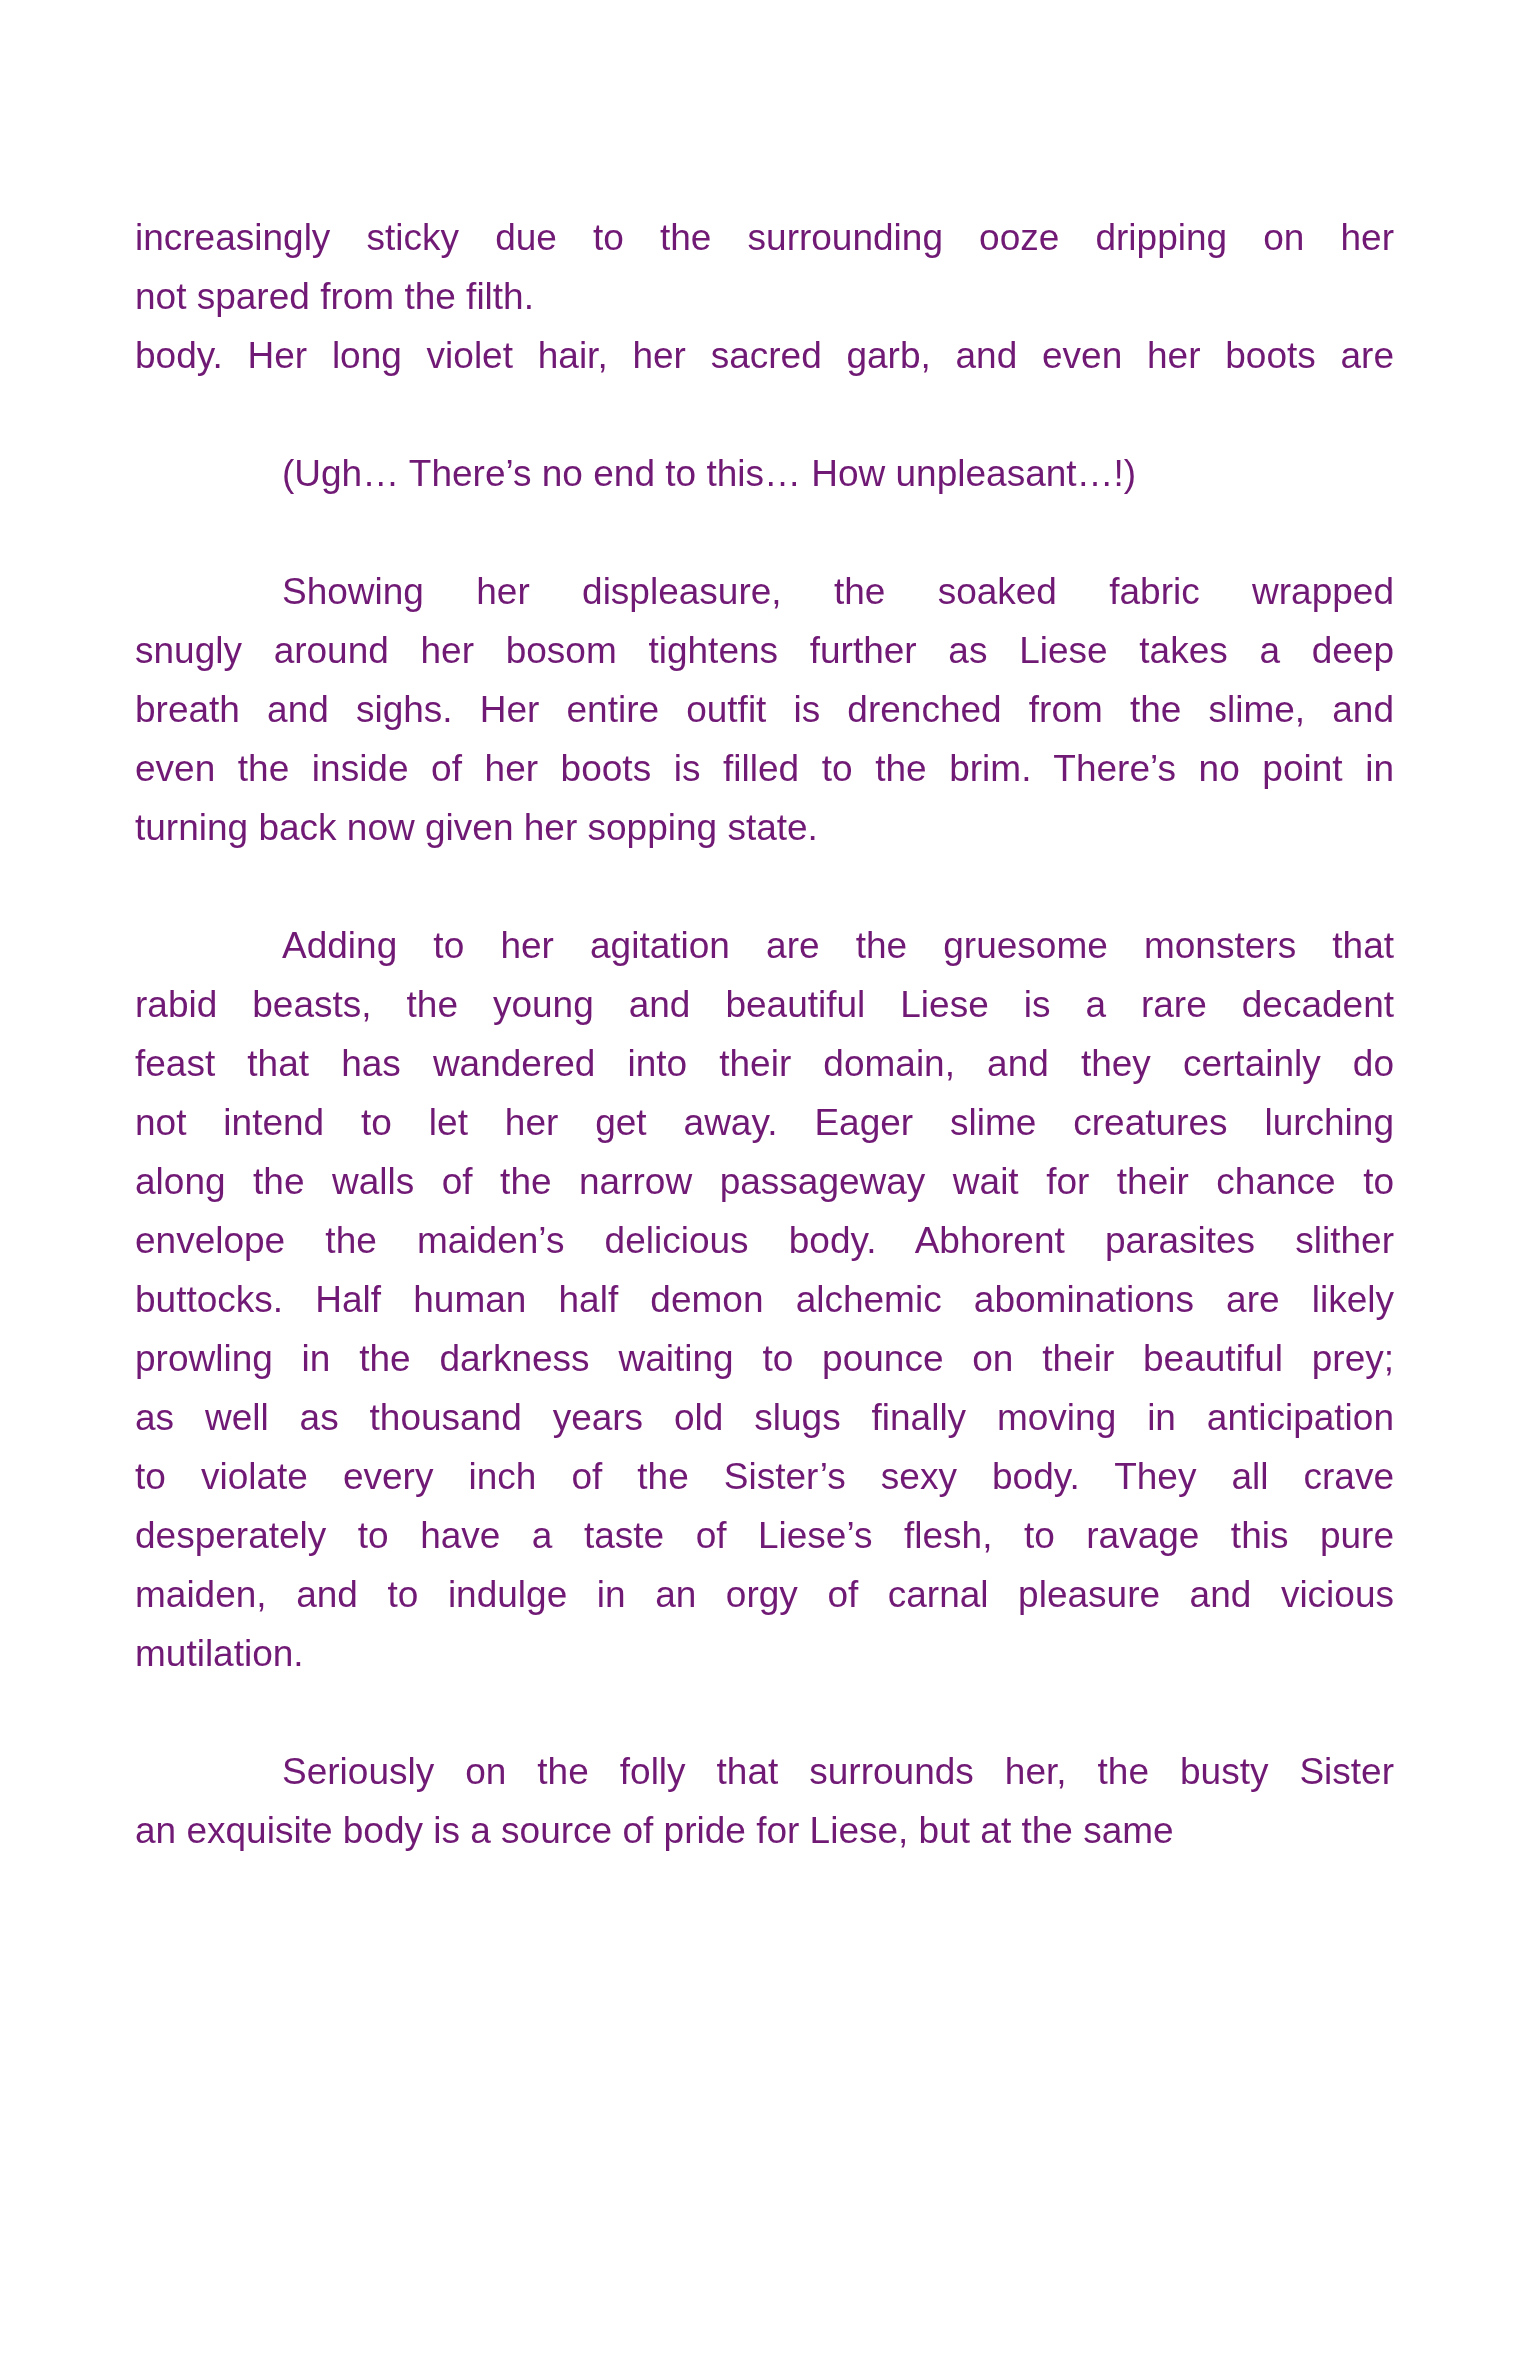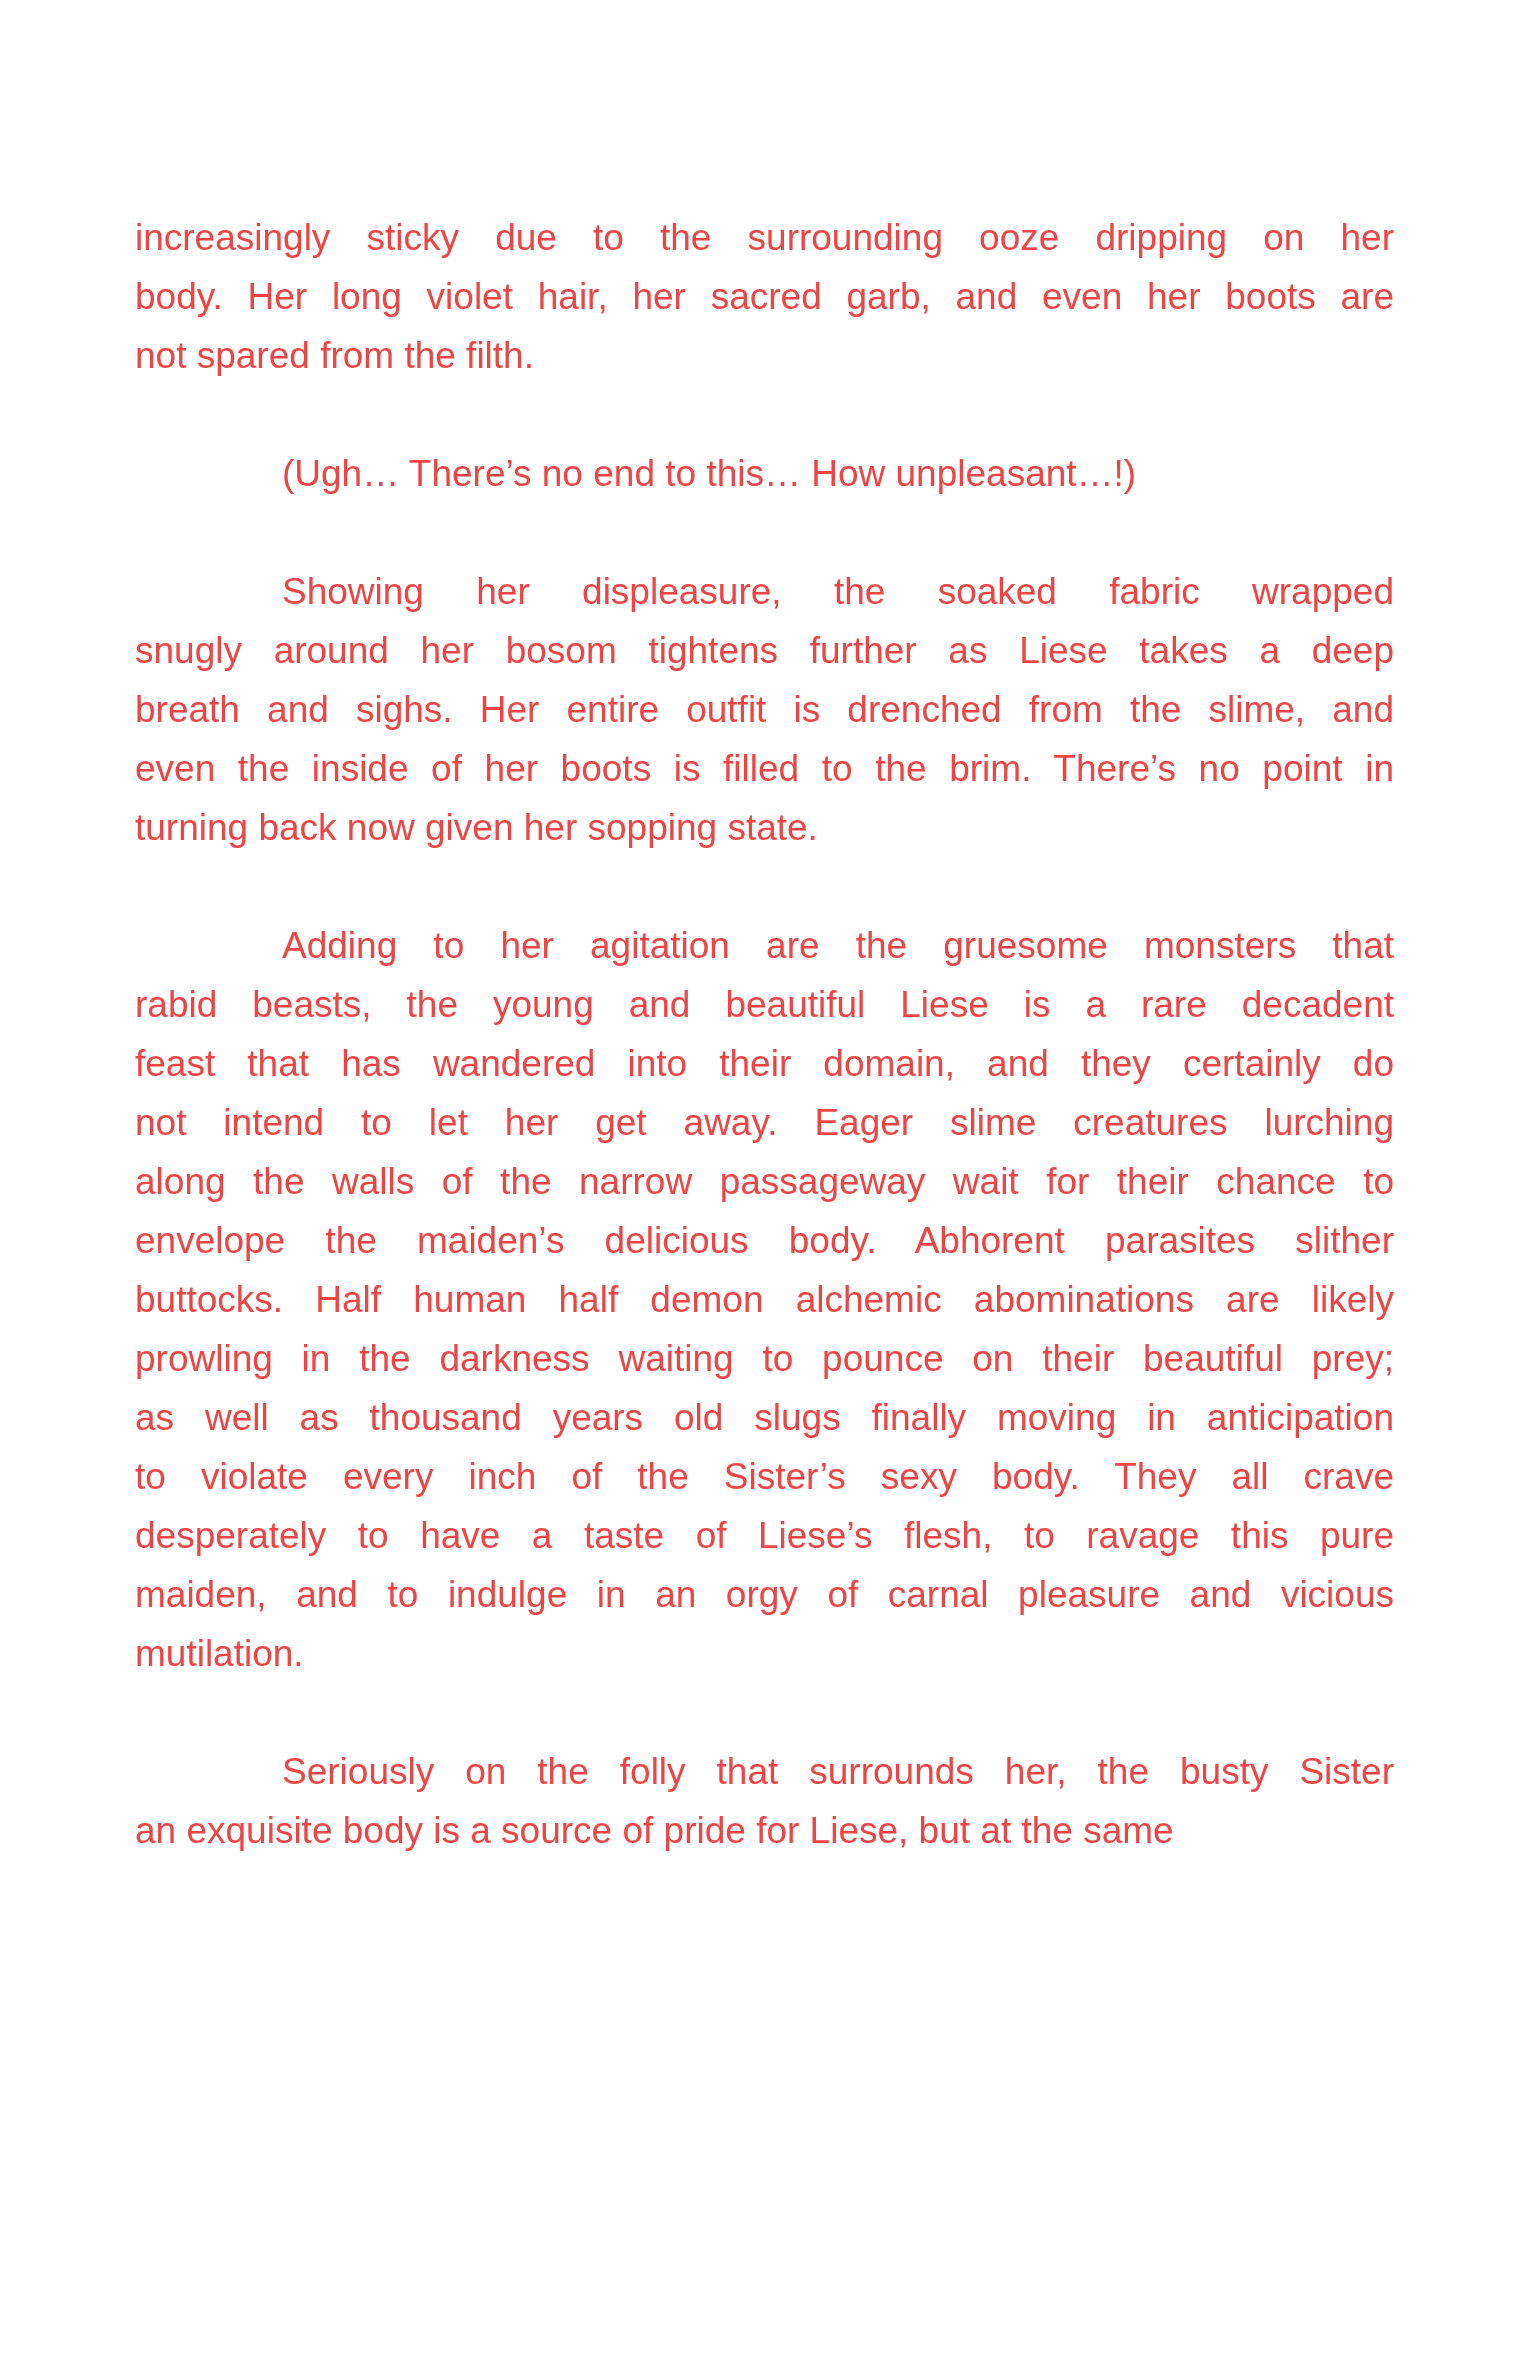--- a/index.html
+++ b/index.html
@@ -17,21 +17,21 @@
   }
   .page-text {
     position: absolute;
     left: 135px;
     top: 208px;
     width: 1259px;
     font-family: "Liberation Sans", "DejaVu Sans", sans-serif;
     font-size: 37px;
     line-height: 59px;
     font-weight: 400;
-    color: #ef4444;
+    color: #701a75;
     letter-spacing: 0;
   }
   .para {
     margin: 0 0 59px 0;
   }
   .para:last-child {
     margin-bottom: 0;
   }
   .line {
     text-align: left;
@@ -45,22 +45,22 @@
     padding-left: 147px;
   }
 </style>
 </head>
 <body>
 
 <div class="page">
   <main class="page-text">
       <div class="para">
         <div class="line just">increasingly sticky due to the surrounding ooze dripping on her</div>
+        <div class="line">not spared from the filth.</div>
         <div class="line just">body. Her long violet hair, her sacred garb, and even her boots are</div>
-        <div class="line">not spared from the filth.</div>
       </div>
       <div class="para">
         <div class="line indent">(Ugh… There’s no end to this… How unpleasant…!)</div>
       </div>
       <div class="para">
         <div class="line just indent">Showing her displeasure, the soaked fabric wrapped</div>
         <div class="line just">snugly around her bosom tightens further as Liese takes a deep</div>
         <div class="line just">breath and sighs. Her entire outfit is drenched from the slime, and</div>
         <div class="line just">even the inside of her boots is filled to the brim. There’s no point in</div>
         <div class="line">turning back now given her sopping state.</div>

